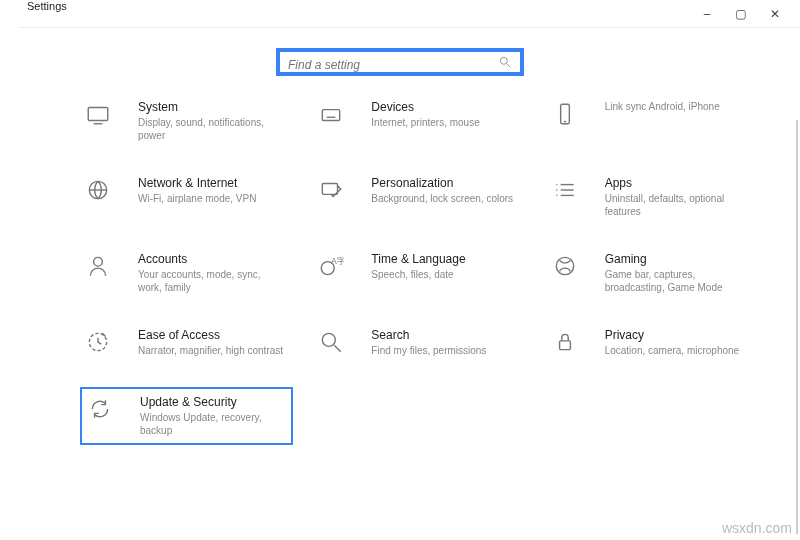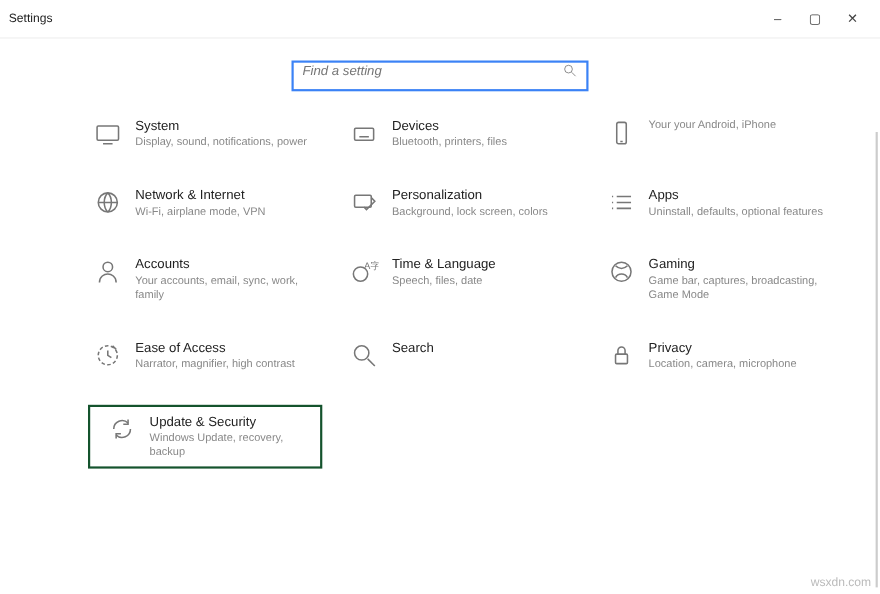--- a/index.html
+++ b/index.html
@@ -8,23 +8,24 @@
       background: #fff;
       width: 800px;
       height: 540px;
       overflow: hidden;
       font-size: 12px;
       color: #333;
     }
     .titlebar {
       height: 28px;
       display: flex;
-      align-items: center;
-      padding: 17px 8px;
+      align-items: flex-start;
+      padding: 0 8px;
       border-bottom: 1px solid #eee;
+      margin-left: 19px;
     }
     .titlebar-title {
       flex: 1;
       font-size: 11px;
       color: #222;
     }
     .win-controls {
       display: flex;
       gap: 0;
     }
@@ -36,25 +37,25 @@
       justify-content: center;
       font-size: 12px;
       color: #444;
     }
     .searchbox-wrap {
       display: flex;
       justify-content: center;
       padding: 20px 0 10px 0;
     }
     .searchbox {
-      width: 270px;
+      width: 248px;
       height: 28px;
-      border: 2px solid #3b82f6;
-      display: flex;
-      align-items: flex-start;
+      border: 4px solid #3b82f6;
+      display: flex;
+      align-items: flex-end;
       padding: 0 8px;
     }
     .searchbox input {
       flex: 1;
       border: none;
       outline: none;
       font-size: 12px;
       font-style: italic;
       color: #888;
       background: transparent;
@@ -67,27 +68,27 @@
     }
     .grid {
       display: grid;
       grid-template-columns: repeat(3, 1fr);
       column-gap: 20px;
       row-gap: 26px;
     }
     .tile {
       display: flex;
       align-items: flex-start;
-      gap: 11px;
+      gap: 26px;
       cursor: default;
       padding: 4px;
     }
     .tile.highlight {
-      border: 2px solid #14532d;
-      padding: 6px 15px;
+      border: 2px solid #3b82f6;
+      padding: 6px 4px;
     }
     .tile-icon {
       width: 28px;
       height: 28px;
       flex-shrink: 0;
       display: flex;
       align-items: center;
       justify-content: center;
       color: #666;
     }
@@ -107,21 +108,21 @@
       right: 2px;
       top: 120px;
       bottom: 6px;
       width: 2px;
       background: #ccc;
     }
     .attribution {
       position: absolute;
       bottom: 4px;
       right: 8px;
-      font-size: 11px;
+      font-size: 14px;
       color: #bbb;
       text-align: center;
     }
     svg { stroke: #777; stroke-width: 1.3; fill: none; }
   </style>
 </head>
 <body>
 
 <div class="titlebar">
   <div class="titlebar-title">Settings</div>
@@ -158,31 +159,31 @@
         </div>
       </div>
       <div class="tile">
         <div class="tile-icon">
           <svg width="26" height="26" viewBox="0 0 24 24">
             <use href="#keyboard-icon"></use>
           </svg>
         </div>
         <div class="tile-text">
           <div class="tile-title">Devices</div>
-          <div class="tile-desc">Bluetooth, printers, files</div>
+          <div class="tile-desc">Internet, printers, mouse</div>
         </div>
       </div>
       <div class="tile">
         <div class="tile-icon">
           <svg width="26" height="26" viewBox="0 0 24 24">
             <use href="#phone-icon"></use>
           </svg>
         </div>
         <div class="tile-text">
-          <div class="tile-desc">Your your Android, iPhone</div>
+          <div class="tile-desc">Link sync Android, iPhone</div>
         </div>
       </div>
       <div class="tile">
         <div class="tile-icon">
           <svg width="26" height="26" viewBox="0 0 24 24">
             <use href="#globe-icon"></use>
           </svg>
         </div>
         <div class="tile-text">
           <div class="tile-title">Network &amp; Internet</div>
@@ -212,21 +213,21 @@
         </div>
       </div>
       <div class="tile">
         <div class="tile-icon">
           <svg width="26" height="26" viewBox="0 0 24 24">
             <use href="#person-icon"></use>
           </svg>
         </div>
         <div class="tile-text">
           <div class="tile-title">Accounts</div>
-          <div class="tile-desc">Your accounts, email, sync, work, family</div>
+          <div class="tile-desc">Your accounts, mode, sync, work, family</div>
         </div>
       </div>
       <div class="tile">
         <div class="tile-icon">
           <svg width="26" height="26" viewBox="0 0 24 24">
             <use href="#language-icon"></use>
           </svg>
         </div>
         <div class="tile-text">
           <div class="tile-title">Time &amp; Language</div>
@@ -256,20 +257,21 @@
         </div>
       </div>
       <div class="tile">
         <div class="tile-icon">
           <svg width="26" height="26" viewBox="0 0 24 24">
             <use href="#search-icon"></use>
           </svg>
         </div>
         <div class="tile-text">
           <div class="tile-title">Search</div>
+          <div class="tile-desc">Find my files, permissions</div>
         </div>
       </div>
       <div class="tile">
         <div class="tile-icon">
           <svg width="26" height="26" viewBox="0 0 24 24">
             <use href="#lock-icon"></use>
           </svg>
         </div>
         <div class="tile-text">
           <div class="tile-title">Privacy</div>

